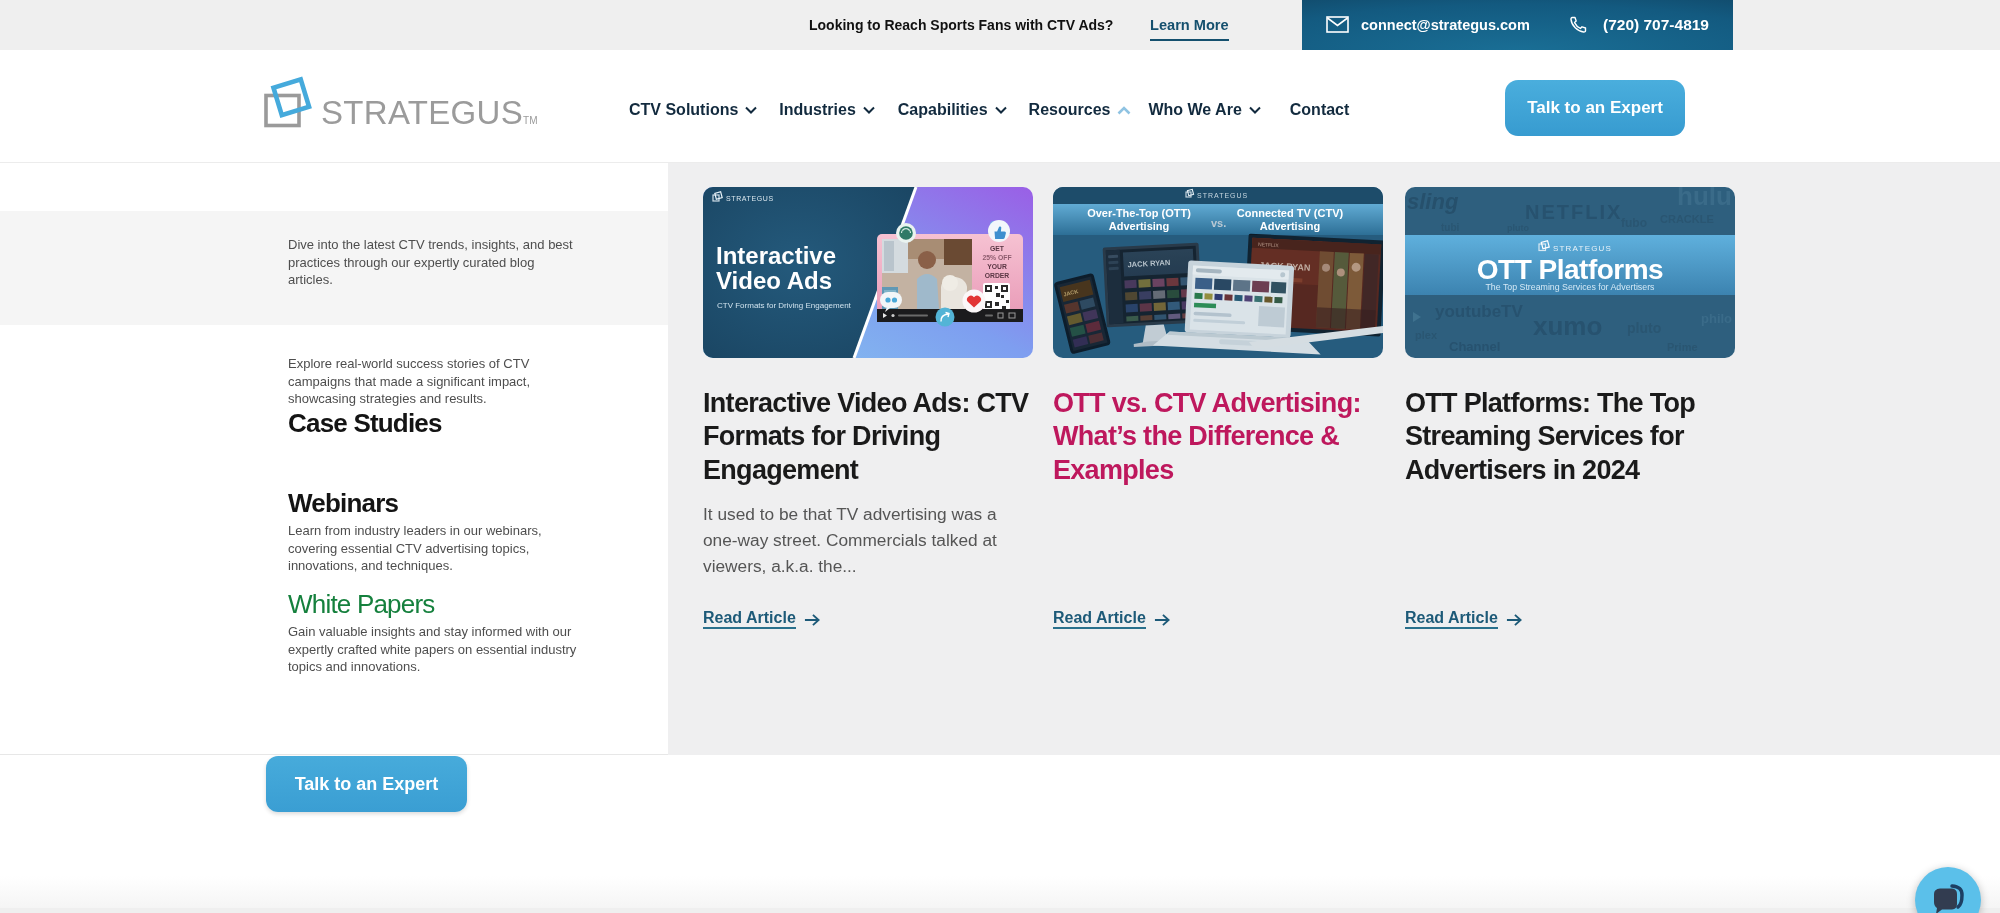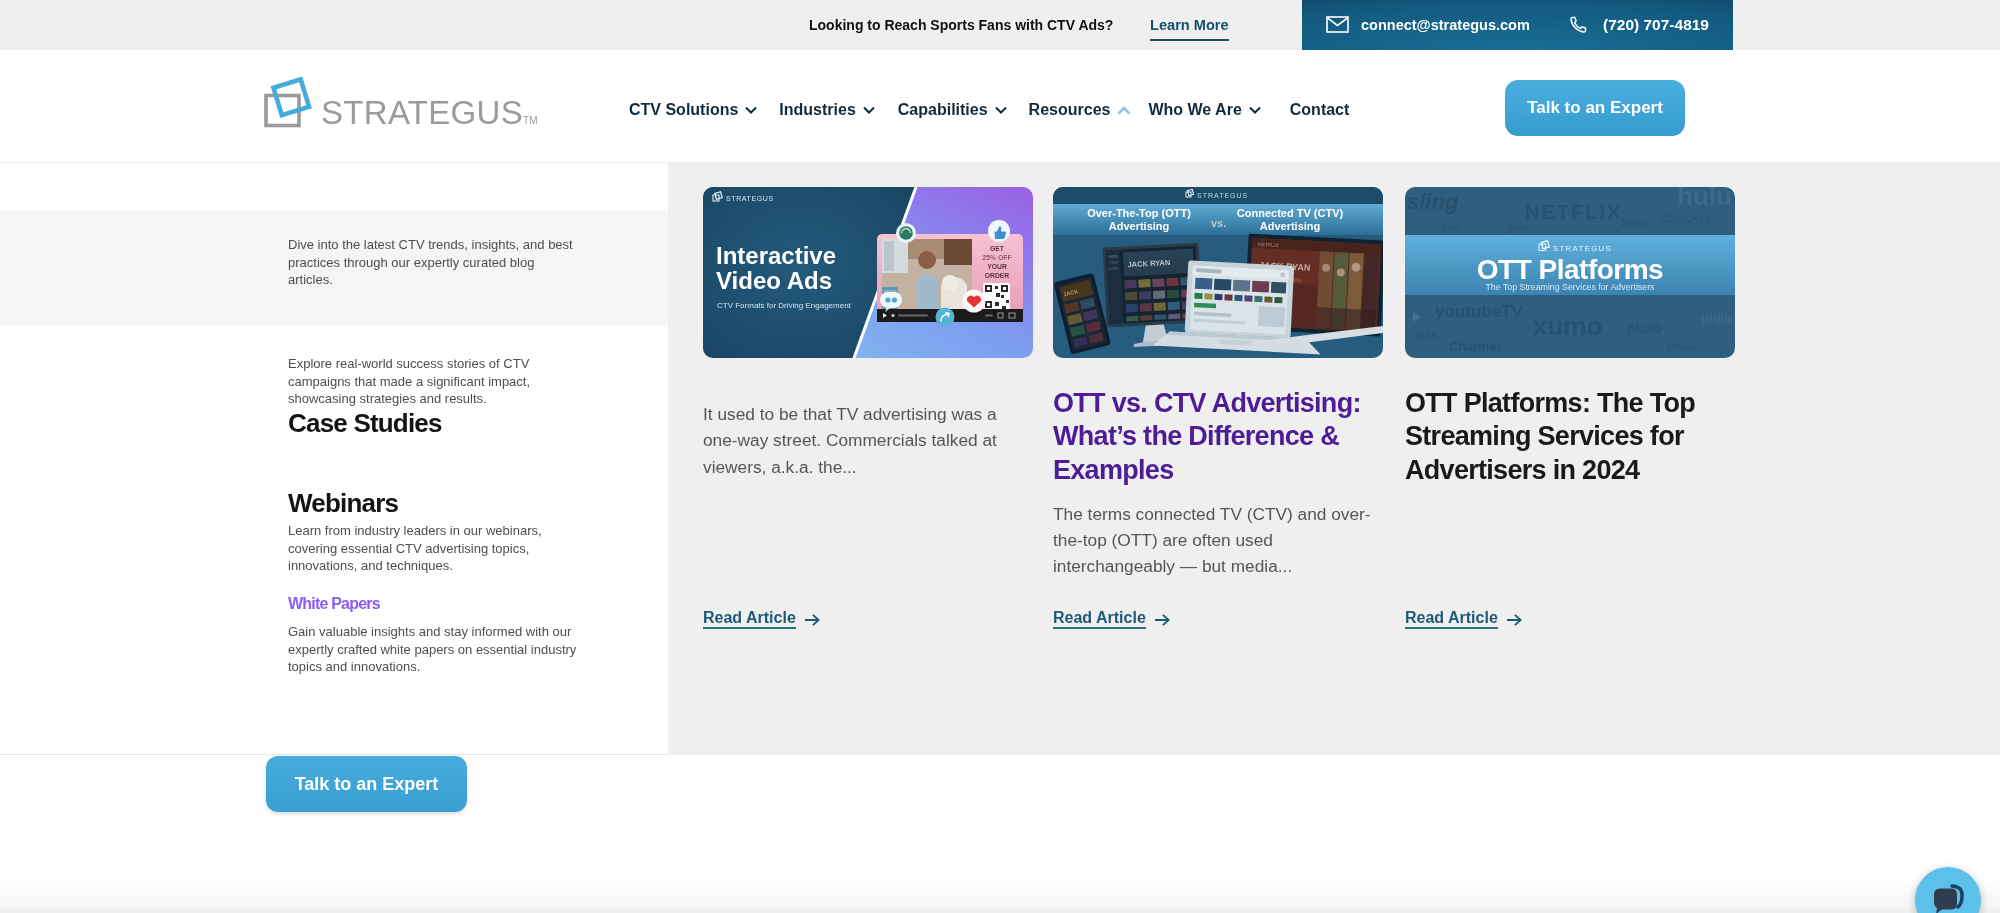--- a/index.html
+++ b/index.html
@@ -64,21 +64,21 @@
 </div>
 <div class="abs" style="left:288px;top:351px;width:340px;">
   <div style="font-size:13px;color:#4e4e4e;line-height:17.7px;margin-top:4px;">Explore real-world success stories of CTV<br>campaigns that made a significant impact,<br>showcasing strategies and results.</div>
   <div style="font-size:26px;letter-spacing:-0.8px;font-weight:bold;color:#141414;line-height:30px;">Case Studies</div>
 </div>
 <div class="abs" style="left:288px;top:488px;width:340px;">
   <div style="font-size:26px;letter-spacing:-0.8px;font-weight:bold;color:#141414;line-height:30px;">Webinars</div>
   <div style="font-size:13px;color:#4e4e4e;line-height:17.7px;margin-top:4px;">Learn from industry leaders in our webinars,<br>covering essential CTV advertising topics,<br>innovations, and techniques.</div>
 </div>
 <div class="abs" style="left:288px;top:589px;width:340px;">
-  <div style="font-size:16px;letter-spacing:-0.8px;font-weight:bold;color:#8b5cf6;line-height:30px;">White Papers</div>
+  <div style="font-size:26px;letter-spacing:-0.8px;font-weight:normal;color:#15803d;line-height:30px;">White Papers</div>
   <div style="font-size:13px;color:#4e4e4e;line-height:17.7px;margin-top:4px;">Gain valuable insights and stay informed with our<br>expertly crafted white papers on essential industry<br>topics and innovations.</div>
 </div>
 
 <svg class="abs" style="left:703px;top:187px;" width="330" height="171" viewBox="0 0 330 171">
   <defs>
     <linearGradient id="c1right" x1="0" y1="1" x2="1" y2="0">
       <stop offset="0" stop-color="#85c4ef"></stop>
         <stop offset="0.5" stop-color="#7e9ef0"></stop>
         <stop offset="1" stop-color="#9a5fe6"></stop>
     </linearGradient>
@@ -326,30 +326,30 @@
     <rect x="0" y="48" width="330" height="60" fill="url(#c3band)"></rect>
     <rect x="134" y="57" width="6.5" height="6.5" fill="none" stroke="#d8e8f2" stroke-width="1.2"></rect>
     <rect x="137" y="54.5" width="6.5" height="6.5" fill="none" stroke="#ffffff" stroke-width="1.2" transform="rotate(-15 140.2 57.7)"></rect>
     <text x="148" y="64" font-family="Liberation Sans" font-size="8" fill="#e8f2f8" letter-spacing="1.2">STRATEGUS</text>
     <text x="165" y="92" font-family="Liberation Sans" font-size="28" font-weight="bold" fill="#ffffff" text-anchor="middle" letter-spacing="-0.5">OTT Platforms</text>
     <text x="165" y="103" font-family="Liberation Sans" font-size="8.8" fill="#d4e9f6" text-anchor="middle">The Top Streaming Services for Advertisers</text>
   </g>
 </svg>
 
 <div class="abs" style="left:703px;top:387px;width:380px;">
+  <div style="font-size:27px;line-height:33.3px;letter-spacing:-0.7px;font-weight:bold;color:#1a1a1a;">Interactive Video Ads: CTV<br>Formats for Driving<br>Engagement</div>
   <div style="font-size:17.3px;line-height:26.3px;color:#555;margin-top:14px;">It used to be that TV advertising was a<br>one-way street. Commercials talked at<br>viewers, a.k.a. the...</div>
 </div>
 <div class="abs" style="left:703px;top:609px;font-size:16px;font-weight:bold;color:#1d5a78;line-height:18px;border-bottom:2px solid #29708c;display:inline-block;">Read Article</div>
 <svg class="abs" style="left:804px;top:613px;" width="16" height="14" viewBox="0 0 17 14">
   <path d="M1 7 L14.5 7 M9.5 1.5 L15.5 7 L9.5 12.5" fill="none" stroke="#1d5a78" stroke-width="2"></path>
 </svg>
 
 <div class="abs" style="left:1053px;top:387px;width:380px;">
-  <div style="font-size:27px;line-height:33.3px;letter-spacing:-0.7px;font-weight:bold;color:#4c1d95;">OTT vs. CTV Advertising:<br>What’s the Difference &amp;<br>Examples</div>
-  <div style="font-size:17.3px;line-height:26.3px;color:#555;margin-top:14px;">The terms connected TV (CTV) and over-<br>the-top (OTT) are often used<br>interchangeably — but media...</div>
+  <div style="font-size:27px;line-height:33.3px;letter-spacing:-0.7px;font-weight:bold;color:#be185d;">OTT vs. CTV Advertising:<br>What’s the Difference &amp;<br>Examples</div>
 </div>
 <div class="abs" style="left:1053px;top:609px;font-size:16px;font-weight:bold;color:#1d5a78;line-height:18px;border-bottom:2px solid #29708c;display:inline-block;">Read Article</div>
 <svg class="abs" style="left:1154px;top:613px;" width="16" height="14" viewBox="0 0 17 14">
   <path d="M1 7 L14.5 7 M9.5 1.5 L15.5 7 L9.5 12.5" fill="none" stroke="#1d5a78" stroke-width="2"></path>
 </svg>
 
 <div class="abs" style="left:1405px;top:387px;width:380px;">
   <div style="font-size:27px;line-height:33.3px;letter-spacing:-0.7px;font-weight:bold;color:#1a1a1a;">OTT Platforms: The Top<br>Streaming Services for<br>Advertisers in 2024</div>
 </div>
 <div class="abs" style="left:1405px;top:609px;font-size:16px;font-weight:bold;color:#1d5a78;line-height:18px;border-bottom:2px solid #29708c;display:inline-block;">Read Article</div>

